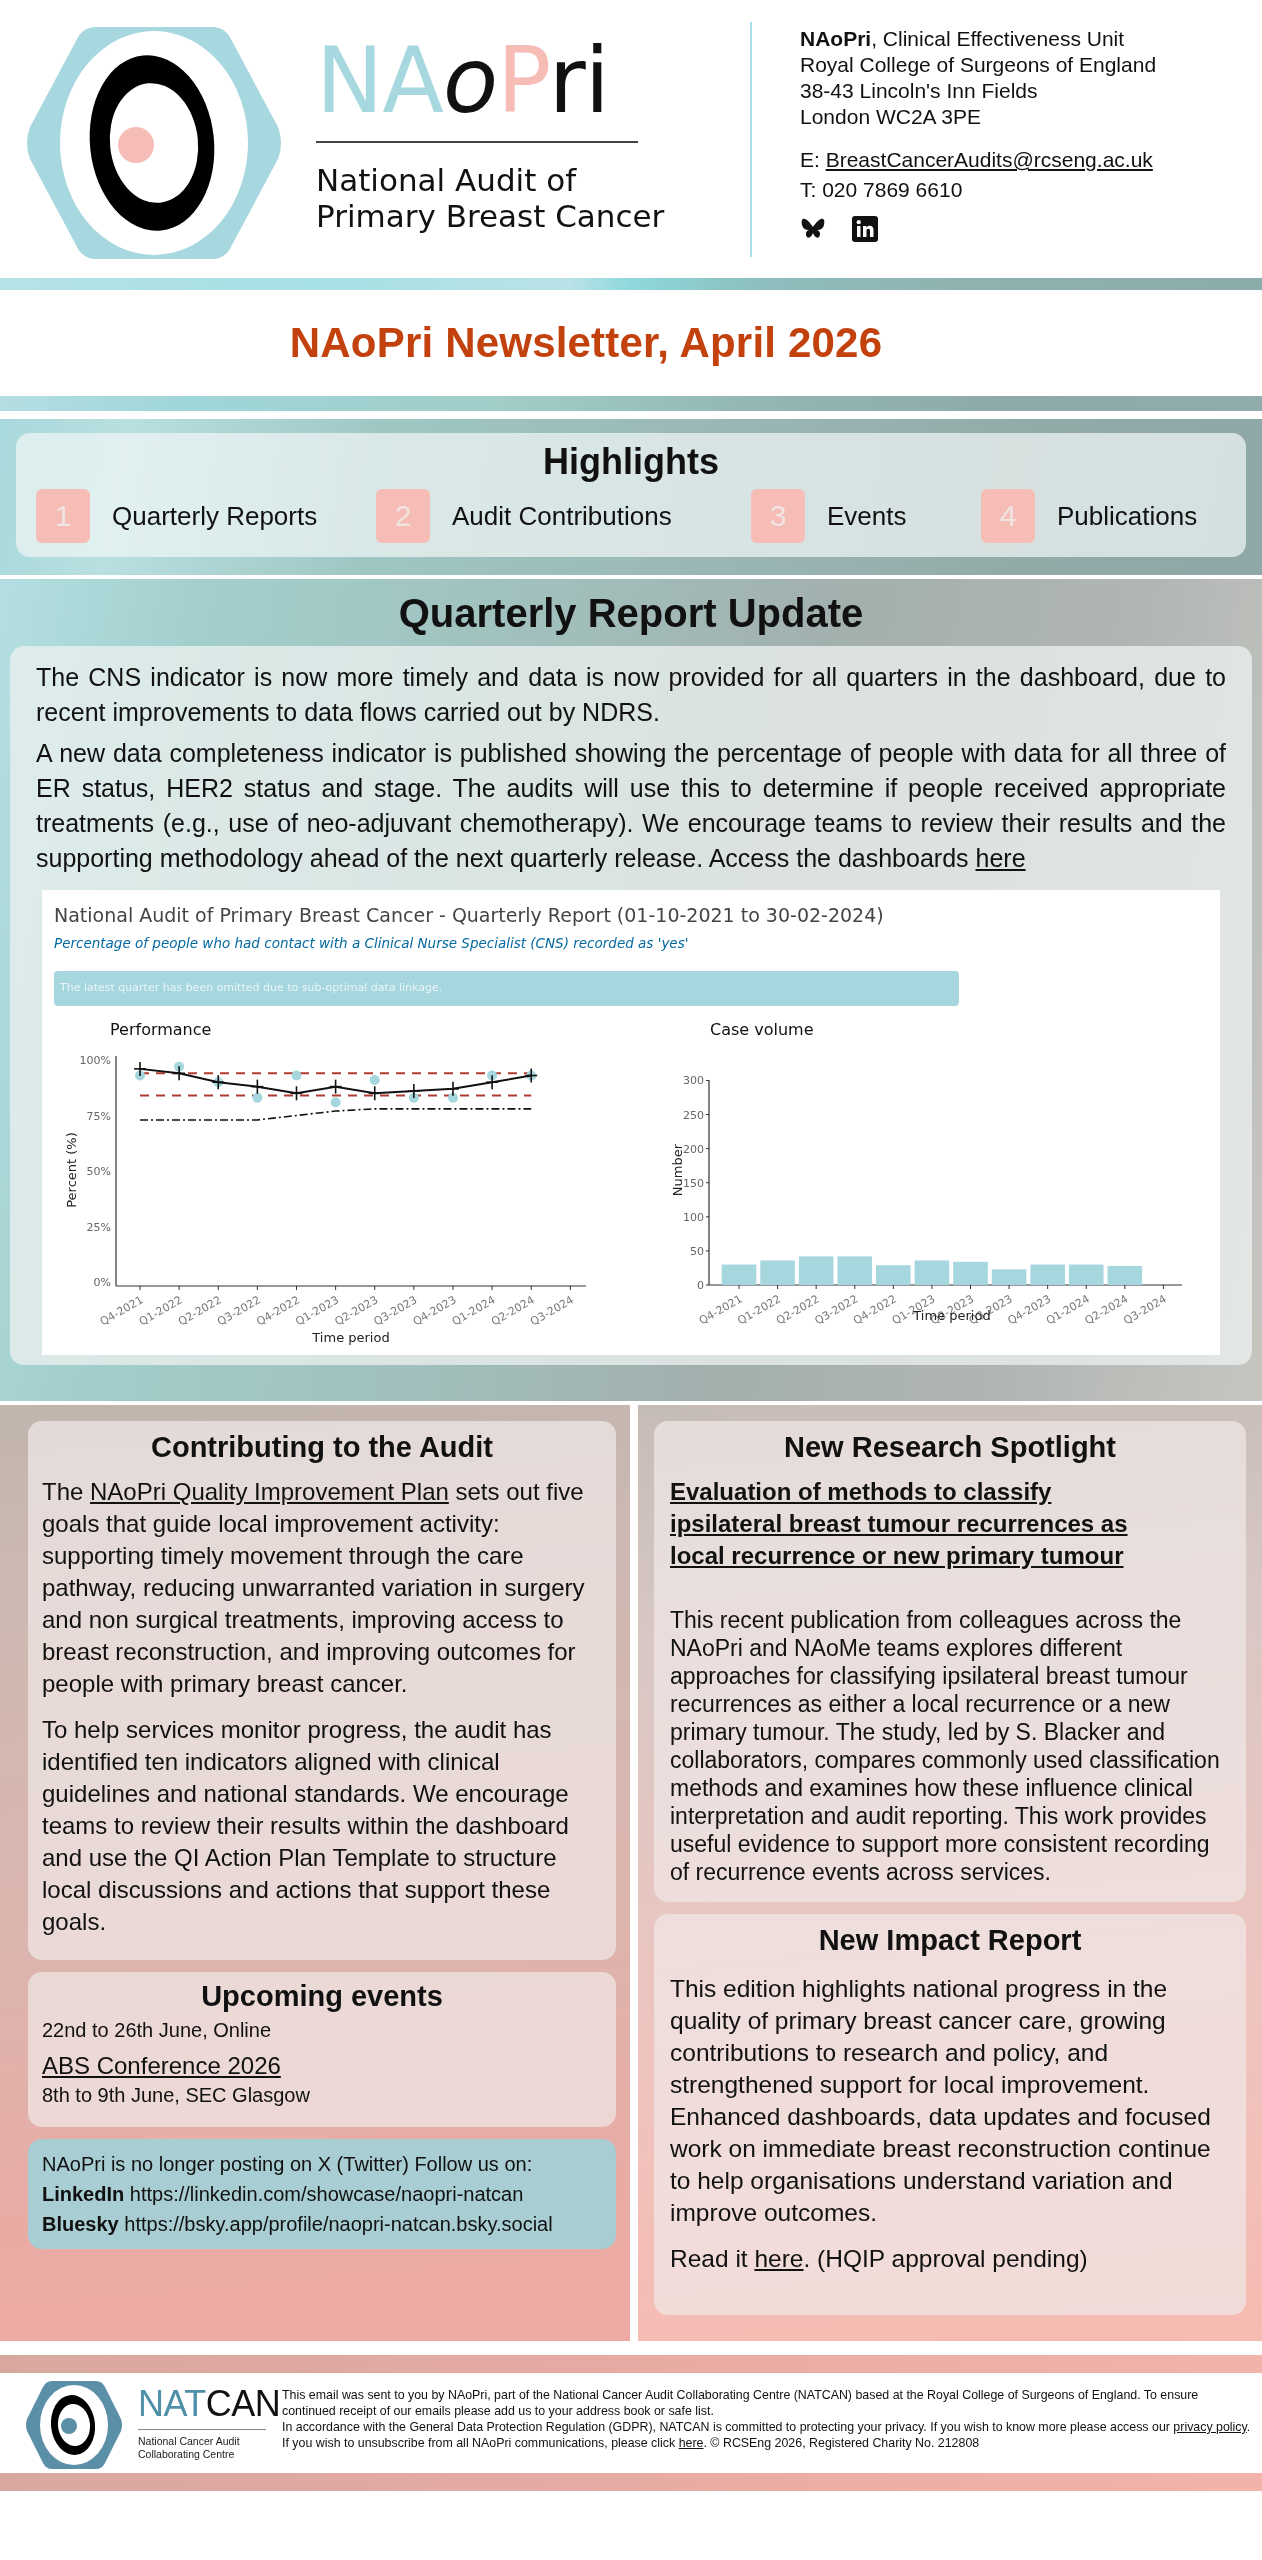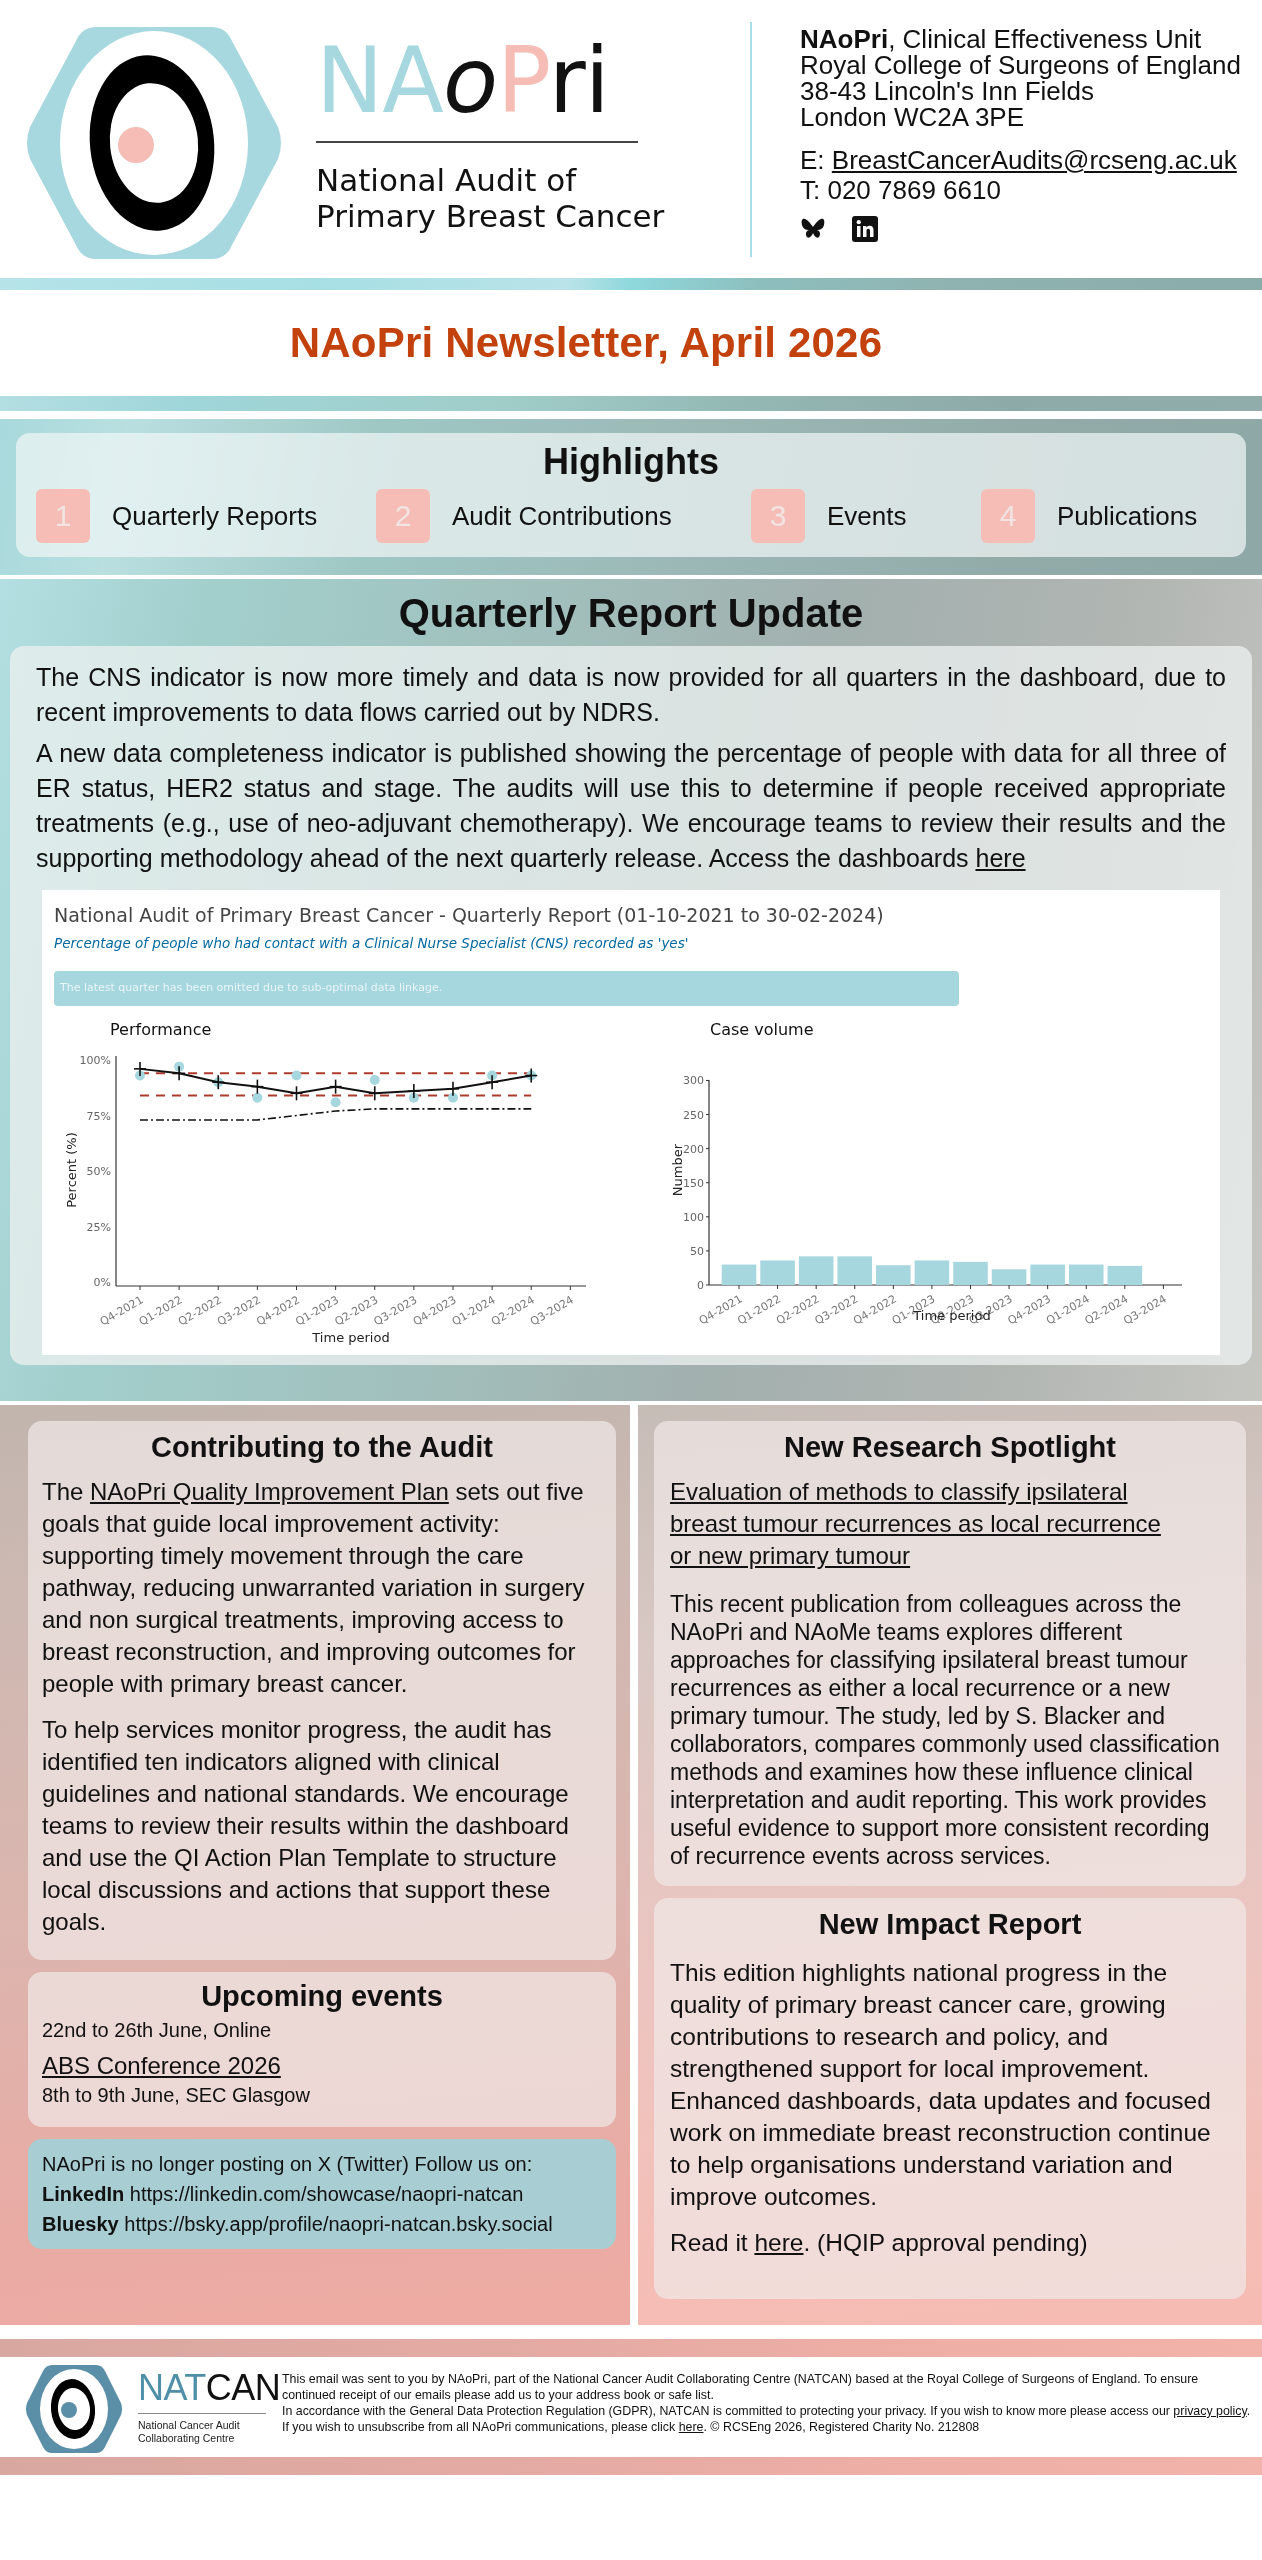--- a/index.html
+++ b/index.html
@@ -11,21 +11,21 @@
   .header { position: relative; height: 278px; background: #fff; }
   .logo-hex { position: absolute; left: 26px; top: 27px; width: 256px; height: 232px; }
   .brand-name { position: absolute; left: 316px; top: 36px; font-size: 90px; line-height: 90px; letter-spacing: -1px; font-family: "DejaVu Sans", sans-serif; font-weight: normal; }
   .brand-name .na { color: #a7d8df; }
   .brand-name .o { color: #111; font-style: italic; }
   .brand-name .p { color: #f5bdb5; }
   .brand-name .ri { color: #111; }
   .brand-rule { position: absolute; left: 316px; top: 141px; width: 322px; height: 2px; background: #444; }
   .brand-sub { position: absolute; left: 316px; top: 162px; font-size: 31px; line-height: 36px; color: #111; font-family: "DejaVu Sans", sans-serif; font-weight: normal; }
   .header-divider { position: absolute; left: 750px; top: 22px; width: 2px; height: 235px; background: #a7e0ec; }
-  .contact { position: absolute; left: 800px; top: 26px; font-size: 26px; line-height: 26px; color: #111; }
+  .contact { position: absolute; left: 800px; top: 26px; font-size: 21px; line-height: 26px; color: #111; }
   .contact .addr-line { display: block; }
   .contact .email-line { margin-top: 17px; display: block; }
   .contact .phone-line { display: block; margin-top: 4px; }
   .social { position: absolute; left: 800px; top: 216px; display: flex; gap: 26px; }
   .social .ico { width: 26px; height: 26px; display: inline-block; }
 
   .stripe { height: 12px; background: linear-gradient(90deg, #b5e3e8 0%, #a6dfe4 25%, #b9e3e8 45%, #8ed8dc 50%, #8dbfbe 60%, #8fb3b1 75%, #8aadab 100%); }
   .title-band { height: 106px; background: #fff; display: flex; align-items: center; justify-content: center; padding-right: 90px; }
   .title-band h1 { font-size: 42px; font-weight: bold; color: #c2410c; letter-spacing: 0.2px; }
   .stripe2 { height: 15px; background: linear-gradient(90deg, #b3dee2 0%, #9fd6d9 15%, #a0cdc8 40%, #93b7b3 60%, #8eaaa8 80%, #90adac 100%); margin-bottom: 8px; }
@@ -315,21 +315,21 @@
       <div>NAoPri is no longer posting on X (Twitter) Follow us on:</div>
       <div><b>LinkedIn</b> <span>https://linkedin.com/showcase/naopri-natcan</span></div>
       <div><b>Bluesky</b> <span>https://bsky.app/profile/naopri-natcan.bsky.social</span></div>
     </div>
     <div style="height:40px;"></div>
   </div>
 
   <div class="col col-right">
     <div class="card" style="padding:10px 16px 16px 16px;">
       <h3>New Research Spotlight</h3>
-      <p style="margin-bottom:18px; padding-right:60px;"><a>Evaluation of methods to classify ipsilateral breast tumour recurrences as local recurrence or new primary tumour</a></p>
+      <p style="margin-bottom:34px; padding-right:60px;font-weight:bold;"><a>Evaluation of methods to classify ipsilateral breast tumour recurrences as local recurrence or new primary tumour</a></p>
       <p style="font-size:23px; line-height:28px;">This recent publication from colleagues across the NAoPri and NAoMe teams explores different approaches for classifying ipsilateral breast tumour recurrences as either a local recurrence or a new primary tumour. The study, led by S. Blacker and collaborators, compares commonly used classification methods and examines how these influence clinical interpretation and audit reporting. This work provides useful evidence to support more consistent recording of recurrence events across services.</p>
     </div>
     <div class="card" style="padding:10px 16px 40px 16px;">
       <h3 style="margin-bottom:16px;">New Impact Report</h3>
       <p style="font-size:24.5px; line-height:32px; margin-bottom:14px;">This edition highlights national progress in the quality of primary breast cancer care, growing contributions to research and policy, and strengthened support for local improvement. Enhanced dashboards, data updates and focused work on immediate breast reconstruction continue to help organisations understand variation and improve outcomes.</p>
       <p style="font-size:24.5px;"><span>Read it </span><a>here</a><span>. (HQIP approval pending)</span></p>
     </div>
   </div>
 </div>
 

